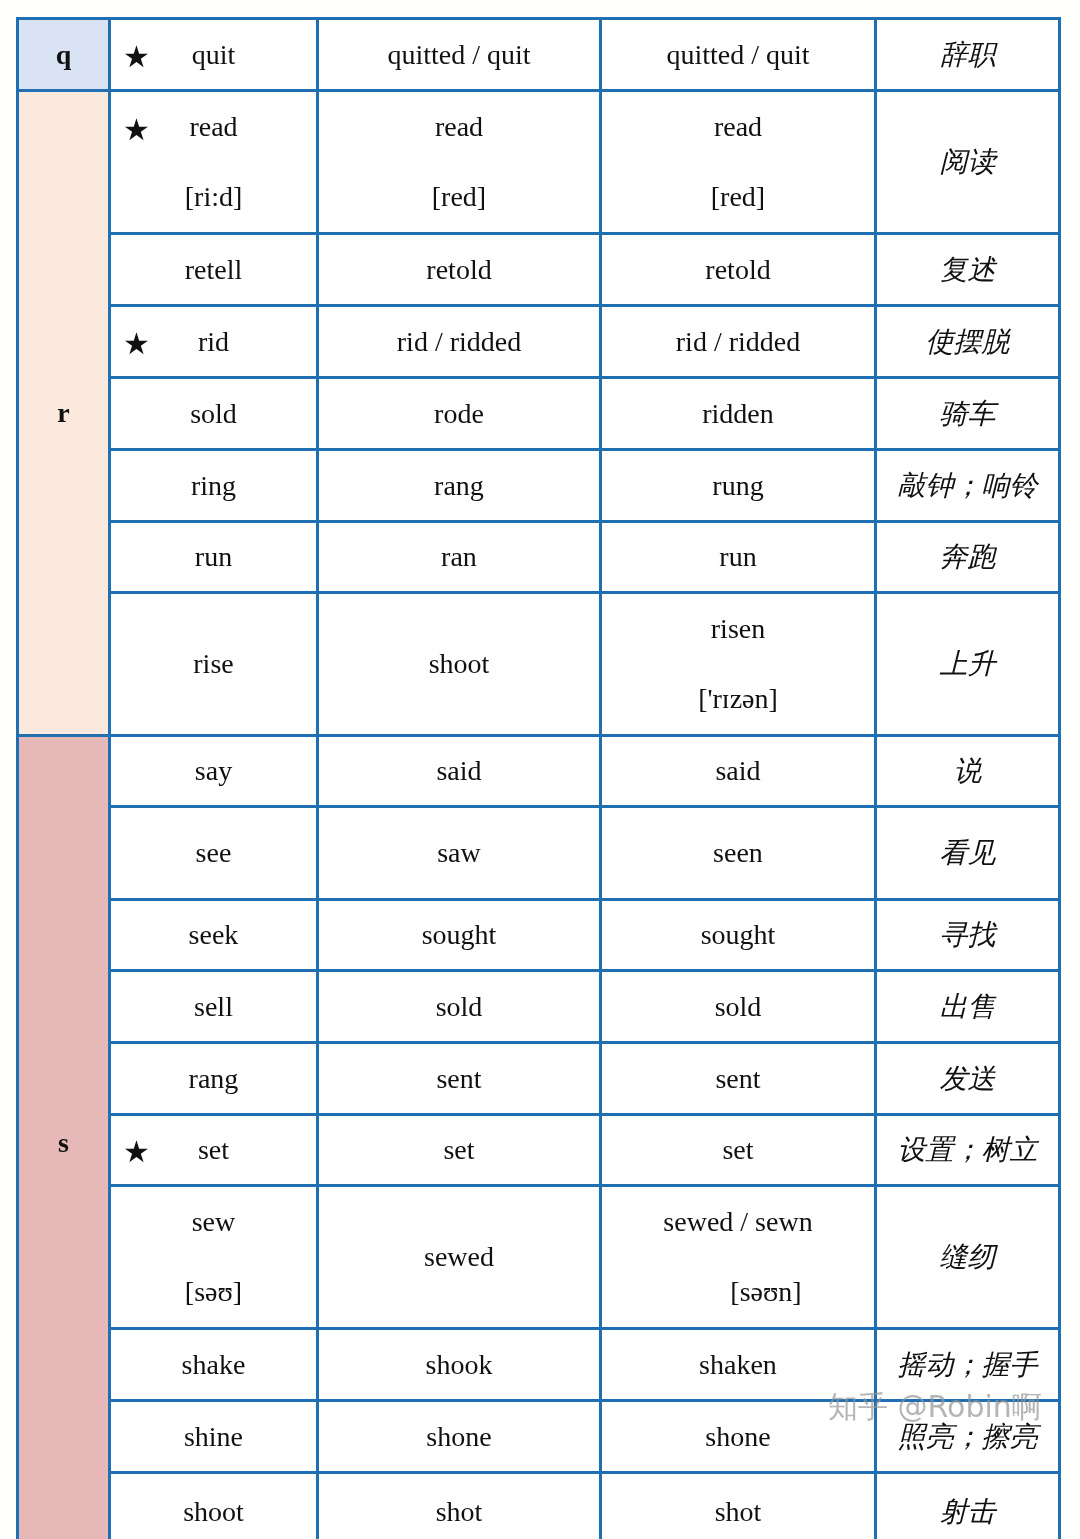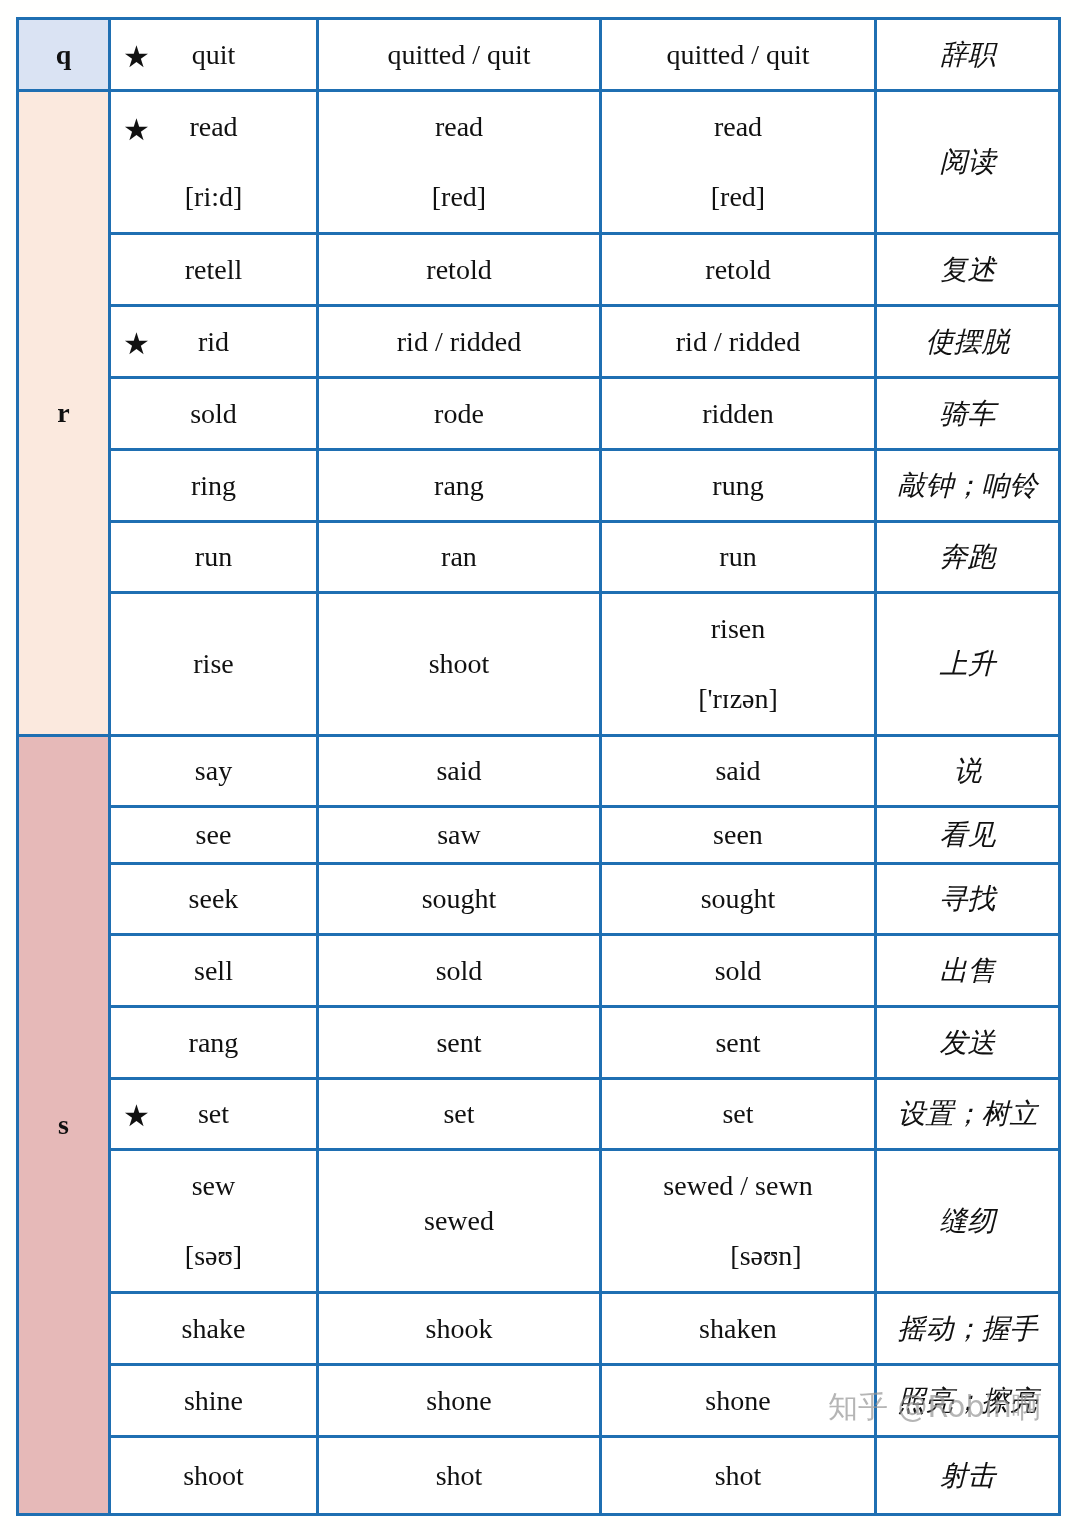--- a/index.html
+++ b/index.html
@@ -102,21 +102,21 @@
     </tr>
 
     <tr style="height:71px">
       <td class="letter s" rowspan="10">s</td>
       <td>say</td>
       <td>said</td>
       <td>said</td>
       <td class="zh">说</td>
     </tr>
 
-    <tr style="height:57px">
+    <tr style="height:93px">
       <td>see</td>
       <td>saw</td>
       <td>seen</td>
       <td class="zh">看见</td>
     </tr>
 
     <tr style="height:71px">
       <td>seek</td>
       <td>sought</td>
       <td>sought</td>

